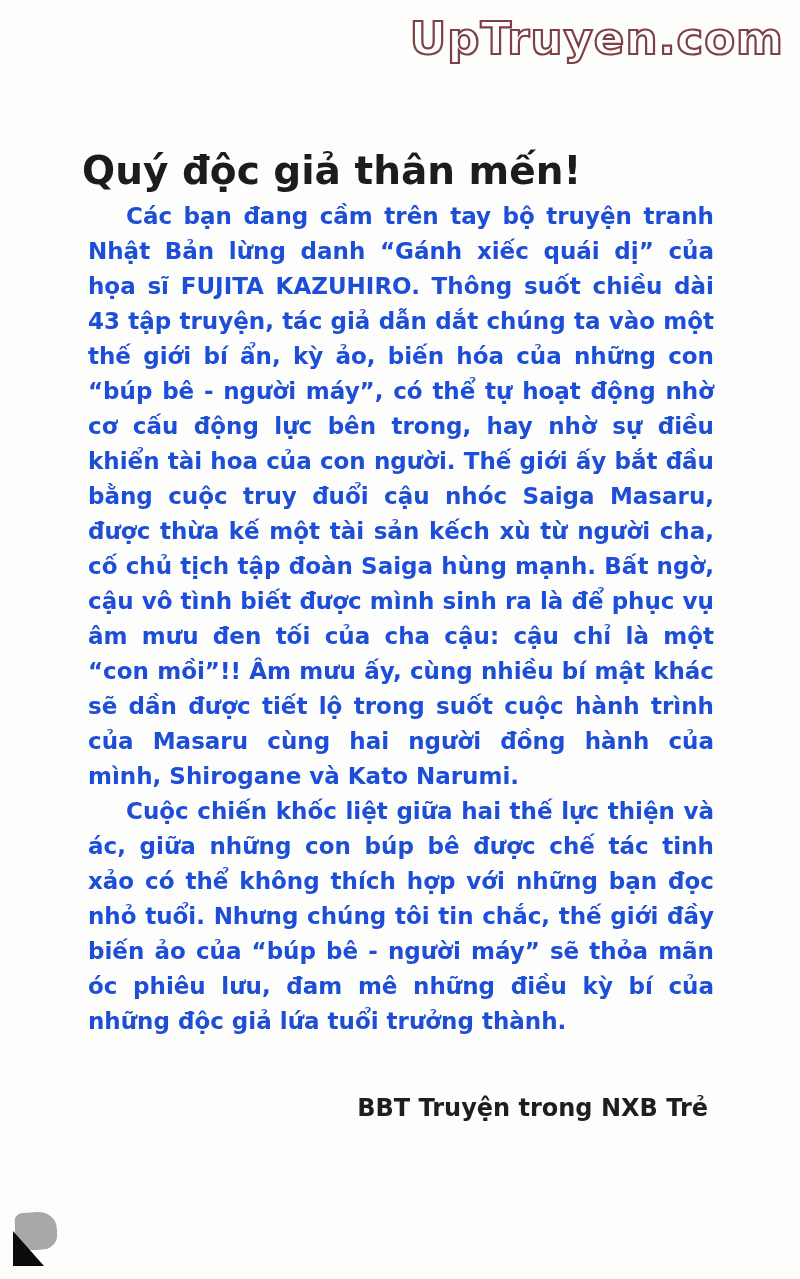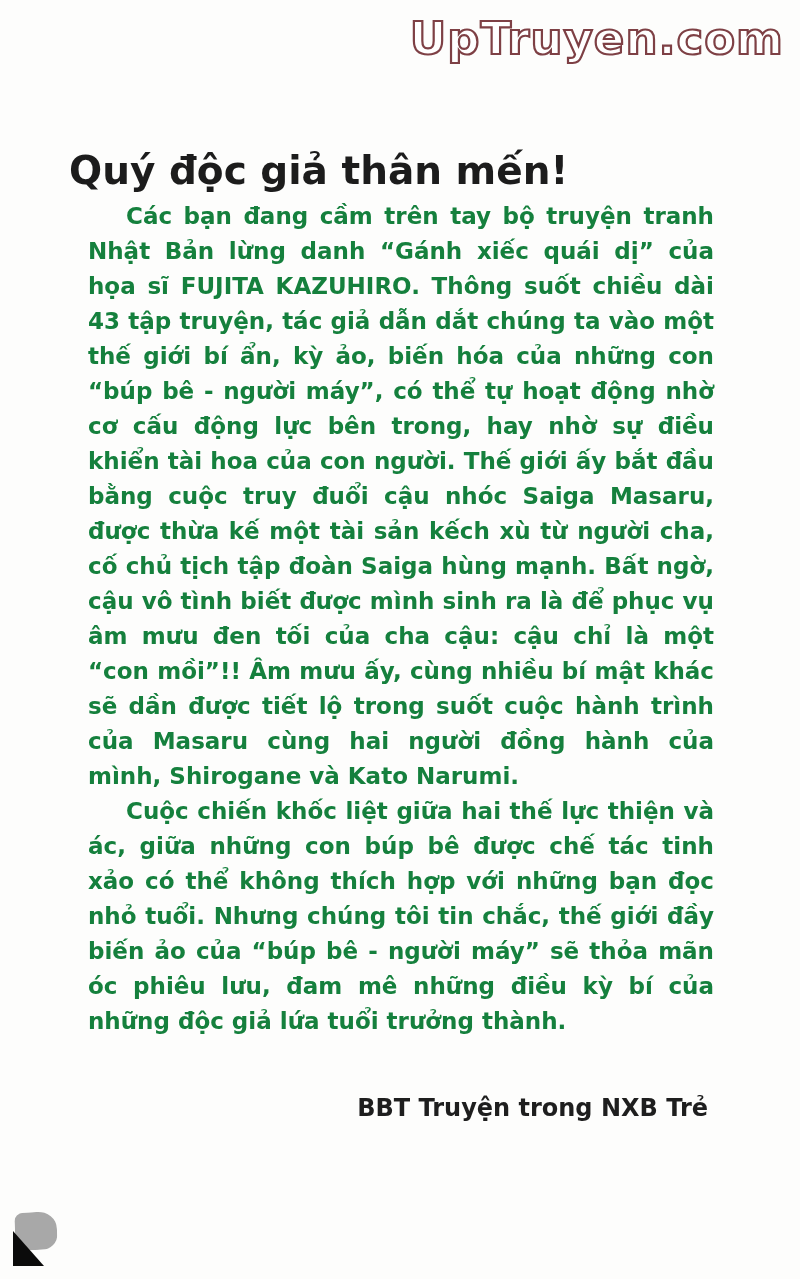--- a/index.html
+++ b/index.html
@@ -19,35 +19,35 @@
     font-size: 45px;
     font-weight: bold;
     letter-spacing: 1px;
     color: #ffffff;
     -webkit-text-stroke: 2.2px #7e4045;
     transform: scaleY(0.97);
     white-space: nowrap;
   }
   .page-title {
     position: absolute;
-    left: 69px;
+    left: 82px;
     top: 122px;
     font-size: 39px;
     font-weight: bold;
     color: #1c1c1c;
     white-space: nowrap;
   }
   .letter-body {
     position: absolute;
     left: 88px;
     top: 199px;
     width: 626px;
     font-size: 23px;
     font-weight: bold;
-    color: #15803d;
+    color: #1d4ed8;
     line-height: 35px;
     text-align: justify;
   }
   .letter-body p { margin: 0; text-indent: 38px; }
   .signature {
     position: absolute;
     right: 92px;
     top: 1094px;
     font-size: 24px;
     font-weight: bold;

